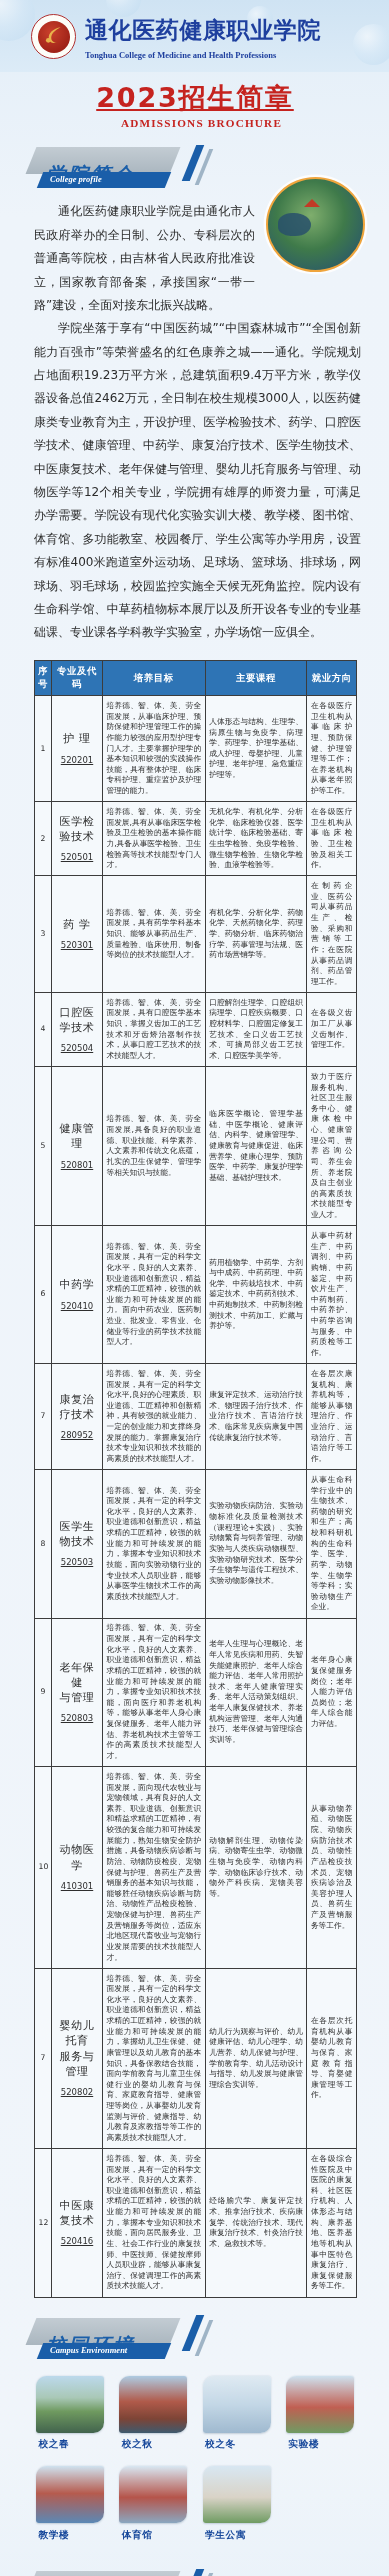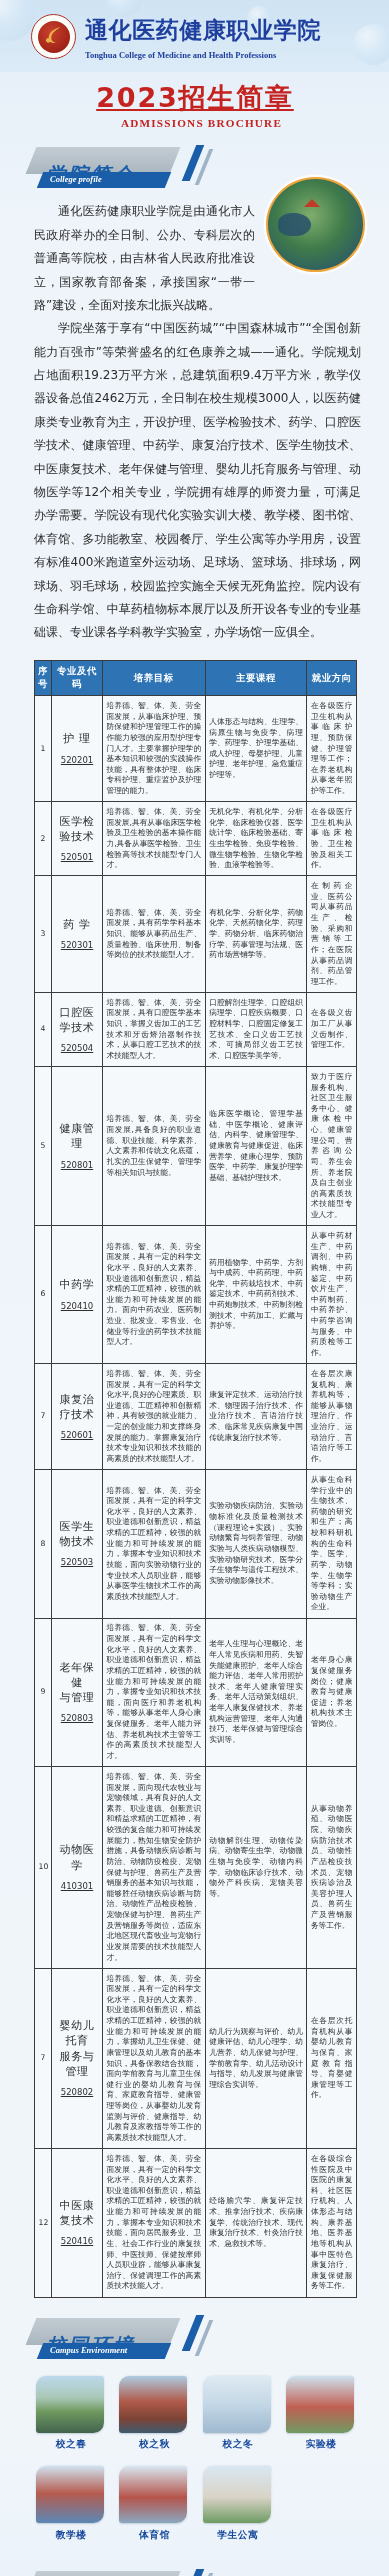--- a/index.html
+++ b/index.html
@@ -54,21 +54,21 @@
   .major-code { display:block; margin-top:8.2px; font-size:8.5px;text-decoration:underline; }
   td.t-obj, td.t-course, td.t-emp { text-align:justify; }
   td.t-course { vertical-align:top; }
   td.t-obj { vertical-align:top; }
   td.t-emp { vertical-align:top; }
 
   
   .campus-grid { display:grid; grid-template-columns:repeat(4,1fr); column-gap:15.3px; row-gap:15.3px; padding:8.2px 36px 15.3px 36px; position:relative; z-index:2; }
   .photo-card { }
   .photo-box { height:57px; border-radius:10.6px 2.9px 10.6px 2.9px; box-shadow:0 0.6px 1.8px rgba(60,90,120,.25); }
-  .photo-label { margin-top:5.3px; padding-left:2.4px; font-size:9.7px; font-weight:bold; color:#17489b; letter-spacing:0.6px;text-align:center; }
+  .photo-label { margin-top:5.3px; padding-left:2.4px; font-size:9.7px; font-weight:bold; color:#17489b; letter-spacing:0.6px; }
 
   .ph-spring { background:linear-gradient(180deg,#bcd9ec 0%,#a9c8b7 38%,#6f9a60 62%,#42634d 100%); }
   .ph-summer { background:linear-gradient(180deg,#a9cf9a 0%,#7fae6d 40%,#d8cc6a 75%,#55804d 100%); }
   .ph-autumn { background:linear-gradient(180deg,#aecbe2 0%,#b05a4a 45%,#7d4436 75%,#3e5a6e 100%); }
   .ph-winter { background:linear-gradient(180deg,#dfeaf2 0%,#c3d7e6 50%,#9fb9cf 100%); }
   .ph-lab    { background:linear-gradient(180deg,#cfe2ef 0%,#c05f52 55%,#6f9b62 100%); }
   .ph-teach  { background:linear-gradient(180deg,#cfe2ef 0%,#b65b4e 48%,#5b88b5 100%); }
   .ph-gym    { background:linear-gradient(180deg,#d8e7f2 0%,#b5544a 55%,#8aa7c0 100%); }
   .ph-dorm   { background:linear-gradient(180deg,#d8e7f2 0%,#d9d3c7 55%,#6f9b62 100%); }
 
@@ -206,21 +206,21 @@
                 <span class="major-code">520410</span>
               </td>
             <td class="t-obj">培养德、智、体、美、劳全面发展，具有一定的科学文化水平，良好的人文素养、职业道德和创新意识，精益求精的工匠精神，较强的就业能力和可持续发展的能力。面向中药农业、医药制造业、批发业、零售业、仓储业等行业的药学技术技能型人才。</td>
             <td class="t-course">药用植物学、中药学、方剂与中成药、中药药理、中药化学、中药栽培技术、中药鉴定技术、中药药剂技术、中药炮制技术、中药制剂检测技术、中药加工、贮藏与养护等。</td>
             <td class="t-emp">从事中药材生产、中药调剂、中药购销、中药鉴定、中药饮片生产、中药制药、中药养护、中药学咨询与服务、中药质检等工作。</td>
           </tr>
           <tr>
             <td class="t-no">7</td>
             <td class="t-major">
                 <span class="major-name">康复治疗技术</span>
-                <span class="major-code">520601</span>
+                <span class="major-code">280952</span>
               </td>
             <td class="t-obj">培养德、智、体、美、劳全面发展，具有一定的科学文化水平,良好的心理素质、职业道德、工匠精神和创新精神，具有较强的就业能力、一定的创业能力和支撑终身发展的能力。掌握康复治疗技术专业知识和技术技能的高素质的技术技能型人才。</td>
             <td class="t-course">康复评定技术、运动治疗技术、物理因子治疗技术、作业治疗技术、言语治疗技术、临床常见疾病康复中国传统康复治疗技术等。</td>
             <td class="t-emp">在各层次康复机构、康养机构等，能够从事物理治疗、作业治疗、运动治疗、言语治疗等工作。</td>
           </tr>
           <tr>
             <td class="t-no">8</td>
             <td class="t-major">
                 <span class="major-name">医学生物技术</span>
                 <span class="major-code">520503</span>
@@ -231,21 +231,21 @@
           </tr>
           <tr>
             <td class="t-no">9</td>
             <td class="t-major">
                 <span class="major-name" style="white-space:pre-line">老年保健
 与管理</span>
                 <span class="major-code">520803</span>
               </td>
             <td class="t-obj">培养德、智、体、美、劳全面发展，具有一定的科学文化水平，良好的人文素养、职业道德和创新意识，精益求精的工匠精神，较强的就业能力和可持续发展的能力，掌握专业知识和技术技能，面向医疗和养老机构等，能够从事老年人身心康复保健服务、老年人能力评估、养老机构技术主管等工作的高素质技术技能型人才。</td>
             <td class="t-course">老年人生理与心理概论、老年人常见疾病和用药、失智失能健康照护、老年人综合能力评估、老年人常用照护技术、老年人健康管理实务、老年人活动策划组织、老年人康复保健技术、养老机构运营管理、老年人沟通技巧、老年保健与管理综合实训等。</td>
-            <td class="t-emp">老年身心康复保健服务岗位；健康教育与健康促进；养老机构技术主管岗位。</td>
+            <td class="t-emp">老年身心康复保健服务岗位；老年人能力评估员岗位；老年人综合能力评估。</td>
           </tr>
           <tr>
             <td class="t-no">10</td>
             <td class="t-major">
                 <span class="major-name">动物医学</span>
                 <span class="major-code">410301</span>
               </td>
             <td class="t-obj">培养德、智、体、美、劳全面发展，面向现代农牧业与宠物领域，具有良好的人文素养、职业道德、创新意识和精益求精的工匠精神，有较强的复合能力和可持续发展能力，熟知生物安全防护措施，具备动物疾病诊断与防治、动物防疫检疫、宠物保健与护理、兽药生产及营销服务的基本知识与技能，能够胜任动物疾病诊断与防治、动物性产品检疫检验、宠物保健与护理、兽药生产及营销服务等岗位，适应东北地区现代畜牧业与宠物行业发展需要的技术技能型人才。</td>
             <td class="t-course">动物解剖生理、动物传染病、动物寄生虫学、动物微生物与免疫学、动物内科学、动物临床诊疗技术、动物外产科疾病、宠物美容等。</td>
             <td class="t-emp">从事动物养殖、动物医院、动物疾病防治技术员、动物性产品检疫技术员、宠物疾病诊治及美容护理人员、兽药生产及营销服务等工作。</td>

